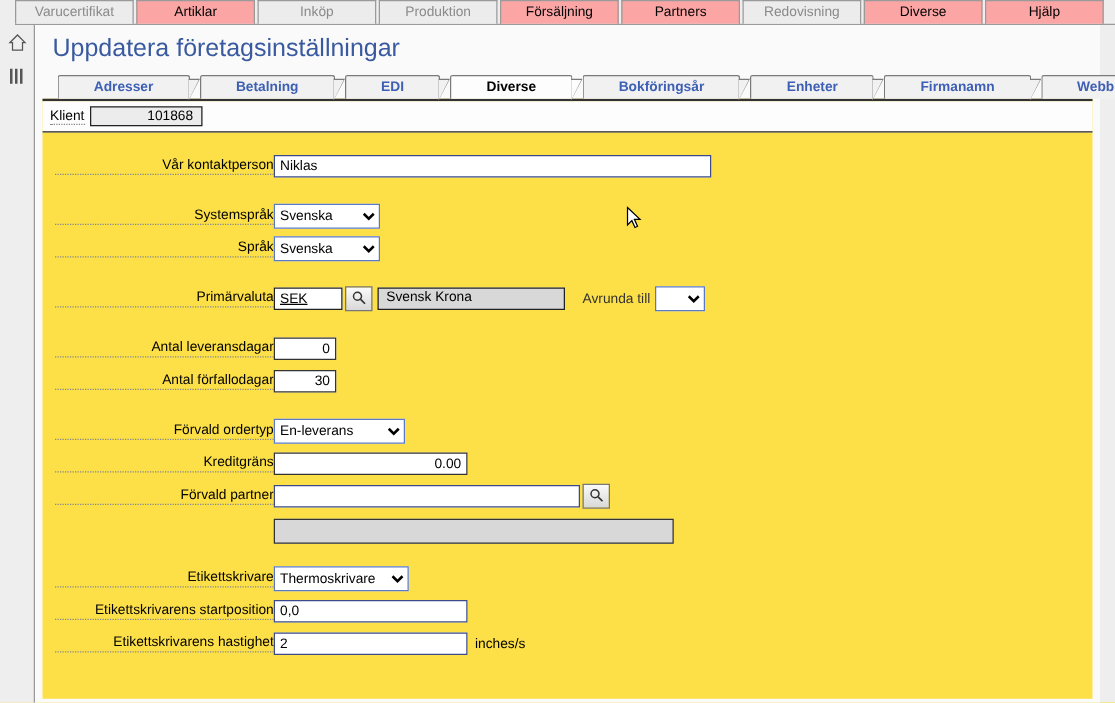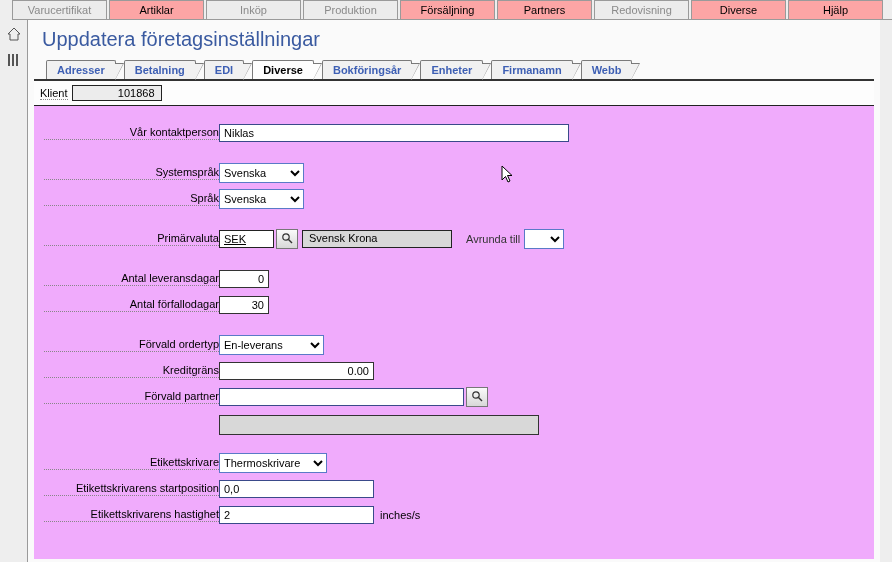--- a/index.html
+++ b/index.html
@@ -72,21 +72,21 @@
 
   
   .tabs {
     display: flex;
     align-items: flex-end;
     height: 22px;
     margin-left: 6px;
   }
   .tab {
     position: relative;
-    padding: 2px 10px;
+    padding: 2px 28px;
     font-size: 11px;
     color: #3d5fb4;
     font-weight: bold;
     border: 1px solid #7a7a7a;
     border-bottom: none;
     background: #f1f1f1;
     margin-right: 8px;
     border-top-left-radius: 2px;
     border-top-right-radius: 2px;
     cursor: pointer;
@@ -110,21 +110,21 @@
     content:"";
     position:absolute;
     right:-9px; bottom:-1px;
     width:0;height:0;
     border-bottom:17px solid transparent;
     border-left:9px solid #7a7a7a;
   }
 
   .panel {
     border-top: 2px solid #333;
-    background: #f0abfc;
+    background: #fde047;
     padding: 0;
     height: 480px;
     margin-left: -6px;
     margin-right: -6px;
   }
   .klient-row{
     display:flex;align-items:center;
     padding:4px 6px;
     border-bottom:1px solid #222;
     background:#fdfdfd;

